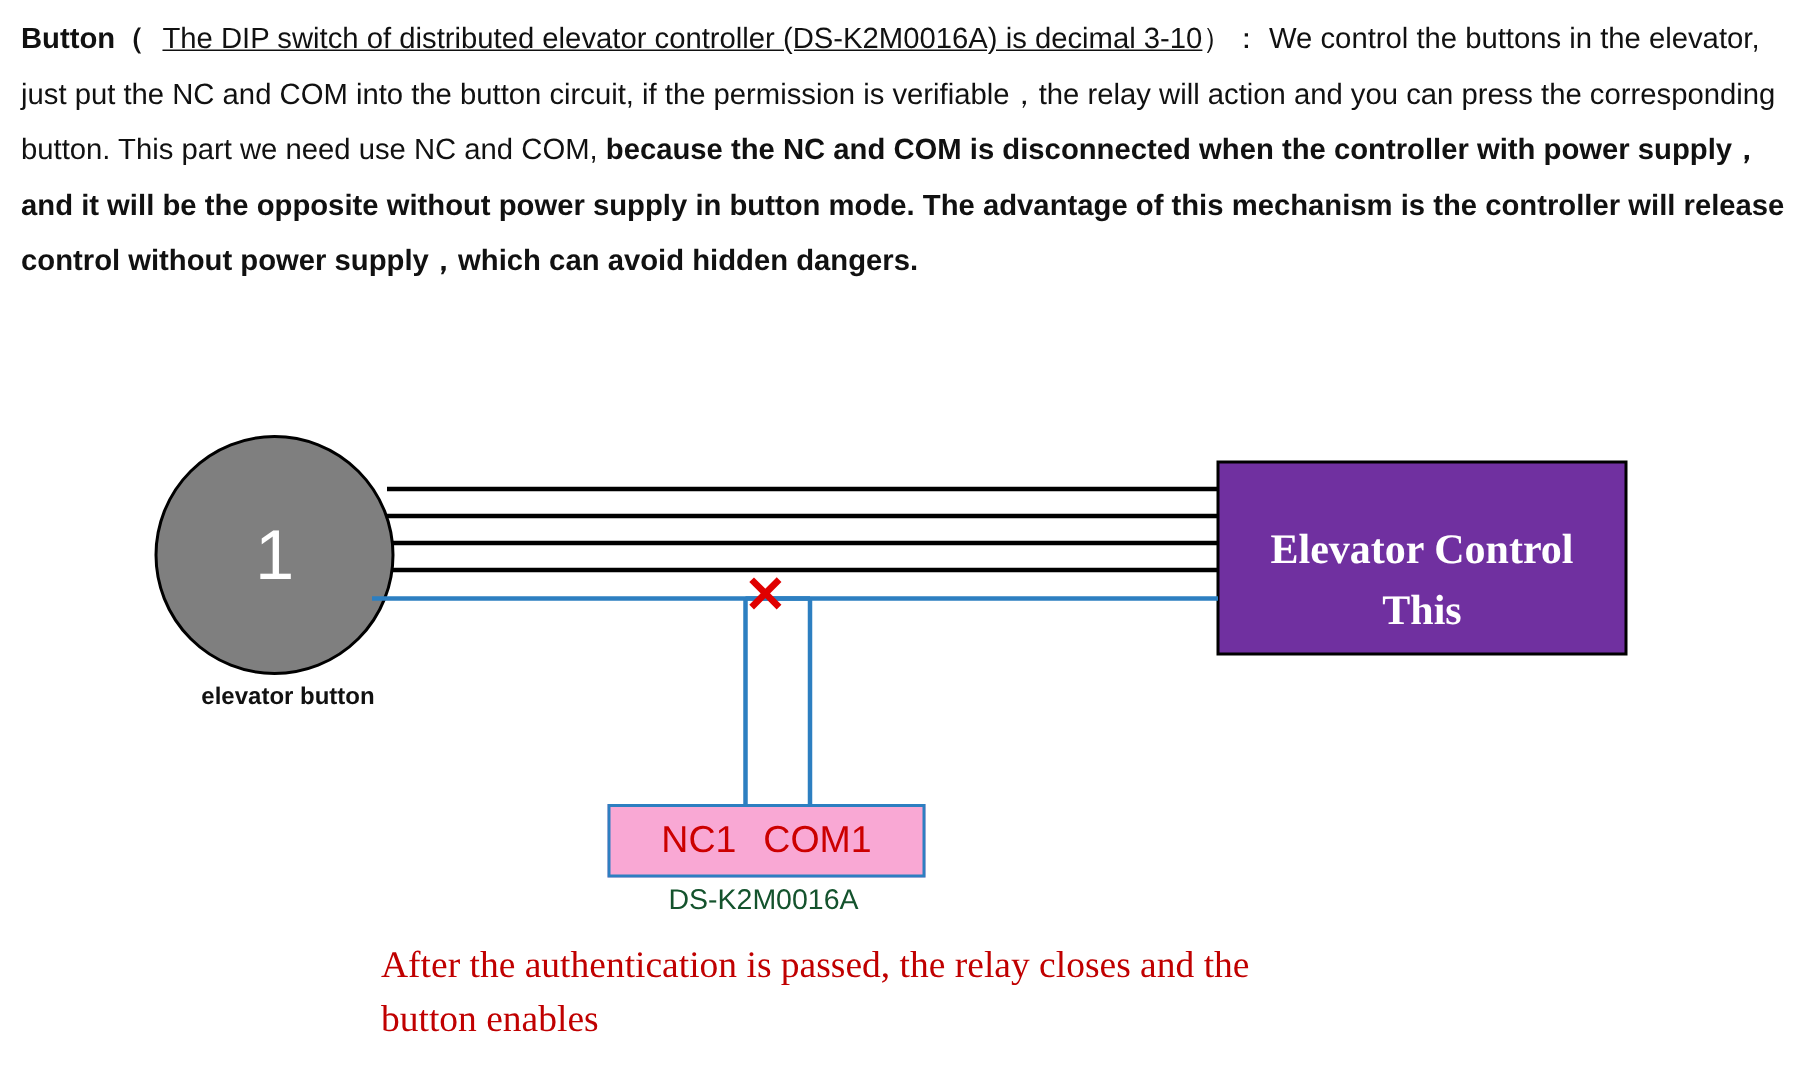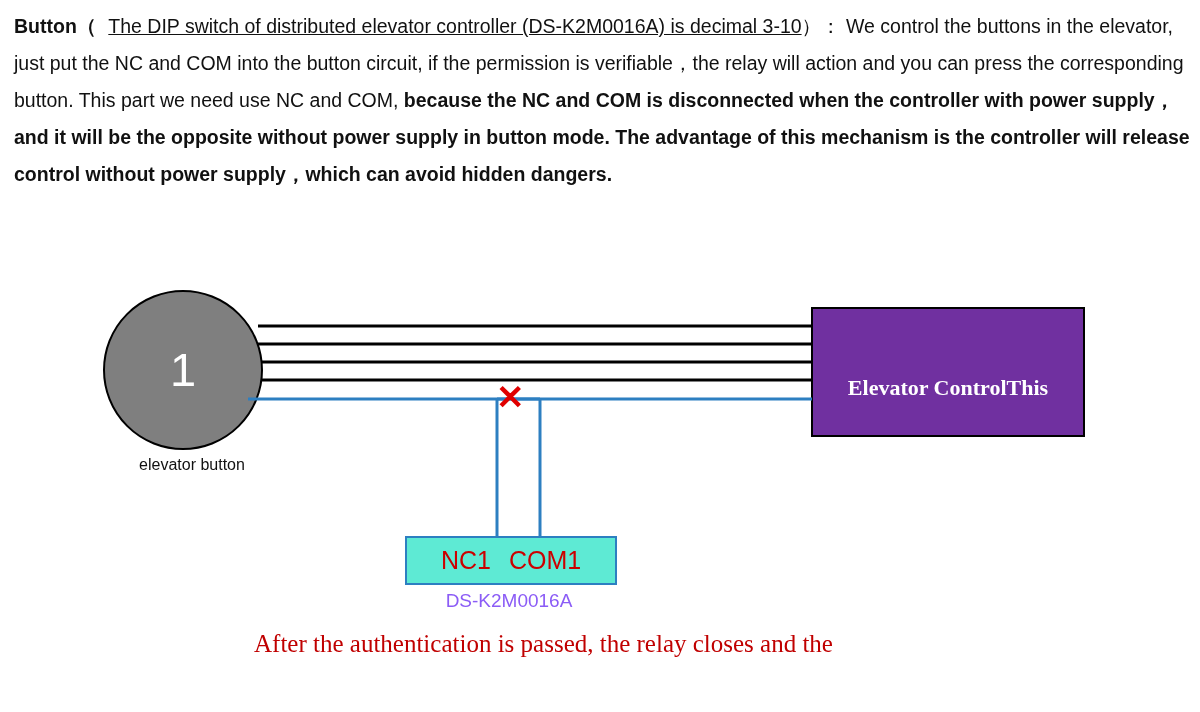--- a/index.html
+++ b/index.html
@@ -43,21 +43,21 @@
     left: 0;
     top: 0;
   }
 
   .elev-button-label {
     position: absolute;
     left: 112px;
     top: 188px;
     width: 160px;
     text-align: center;
-    font-weight: normal;
+    font-weight: bold;
     font-size: 16px;
     color: #111111;
   }
 
   .circle-num {
     position: absolute;
     left: 104px;
     top: 23px;
     width: 158px;
     height: 158px;
@@ -67,59 +67,59 @@
     color: #ffffff;
   }
 
   .panel-text {
     position: absolute;
     left: 812px;
     top: 40px;
     width: 272px;
     height: 160px;
     display: flex;
-    flex-direction: row;
+    flex-direction: column;
     align-items: center;
     justify-content: center;
     color: #ffffff;
     font-family: "Liberation Serif", serif;
     font-weight: bold;
-    font-size: 22px;
+    font-size: 28px;
     line-height: 1.45;
     text-align: center;
     pointer-events: none;
   }
 
   .relay-box {
     position: absolute;
     left: 405px;
     top: 268px;
     width: 208px;
     height: 45px;
     border: 2px solid #2d7fc1;
-    background: #5eead4;
+    background: #f9a8d4;
     display: flex;
     align-items: center;
     justify-content: center;
     gap: 18px;
   }
   .relay-box span {
     color: #cc0000;
     font-size: 25px;
     font-family: "Liberation Sans", sans-serif;
   }
 
   .device-model {
     position: absolute;
     left: 405px;
     top: 322px;
     width: 208px;
     text-align: center;
     font-size: 19px;
-    color: #8b5cf6;
+    color: #14532d;
   }
 
   .caption {
     position: absolute;
     left: 214px;
     top: 358px;
     width: 820px;
     font-family: "Liberation Serif", serif;
     font-size: 25px;
     line-height: 1.45;
@@ -184,14 +184,15 @@
 
   <div class="relay-box">
     <span>NC1</span>
     <span>COM1</span>
   </div>
 
   <div class="device-model">DS-K2M0016A</div>
 
   <div class="caption">
     <div>After the authentication is passed, the relay closes and the</div>
+    <div>button enables</div>
   </div>
 </div>
 
 </body></html>

